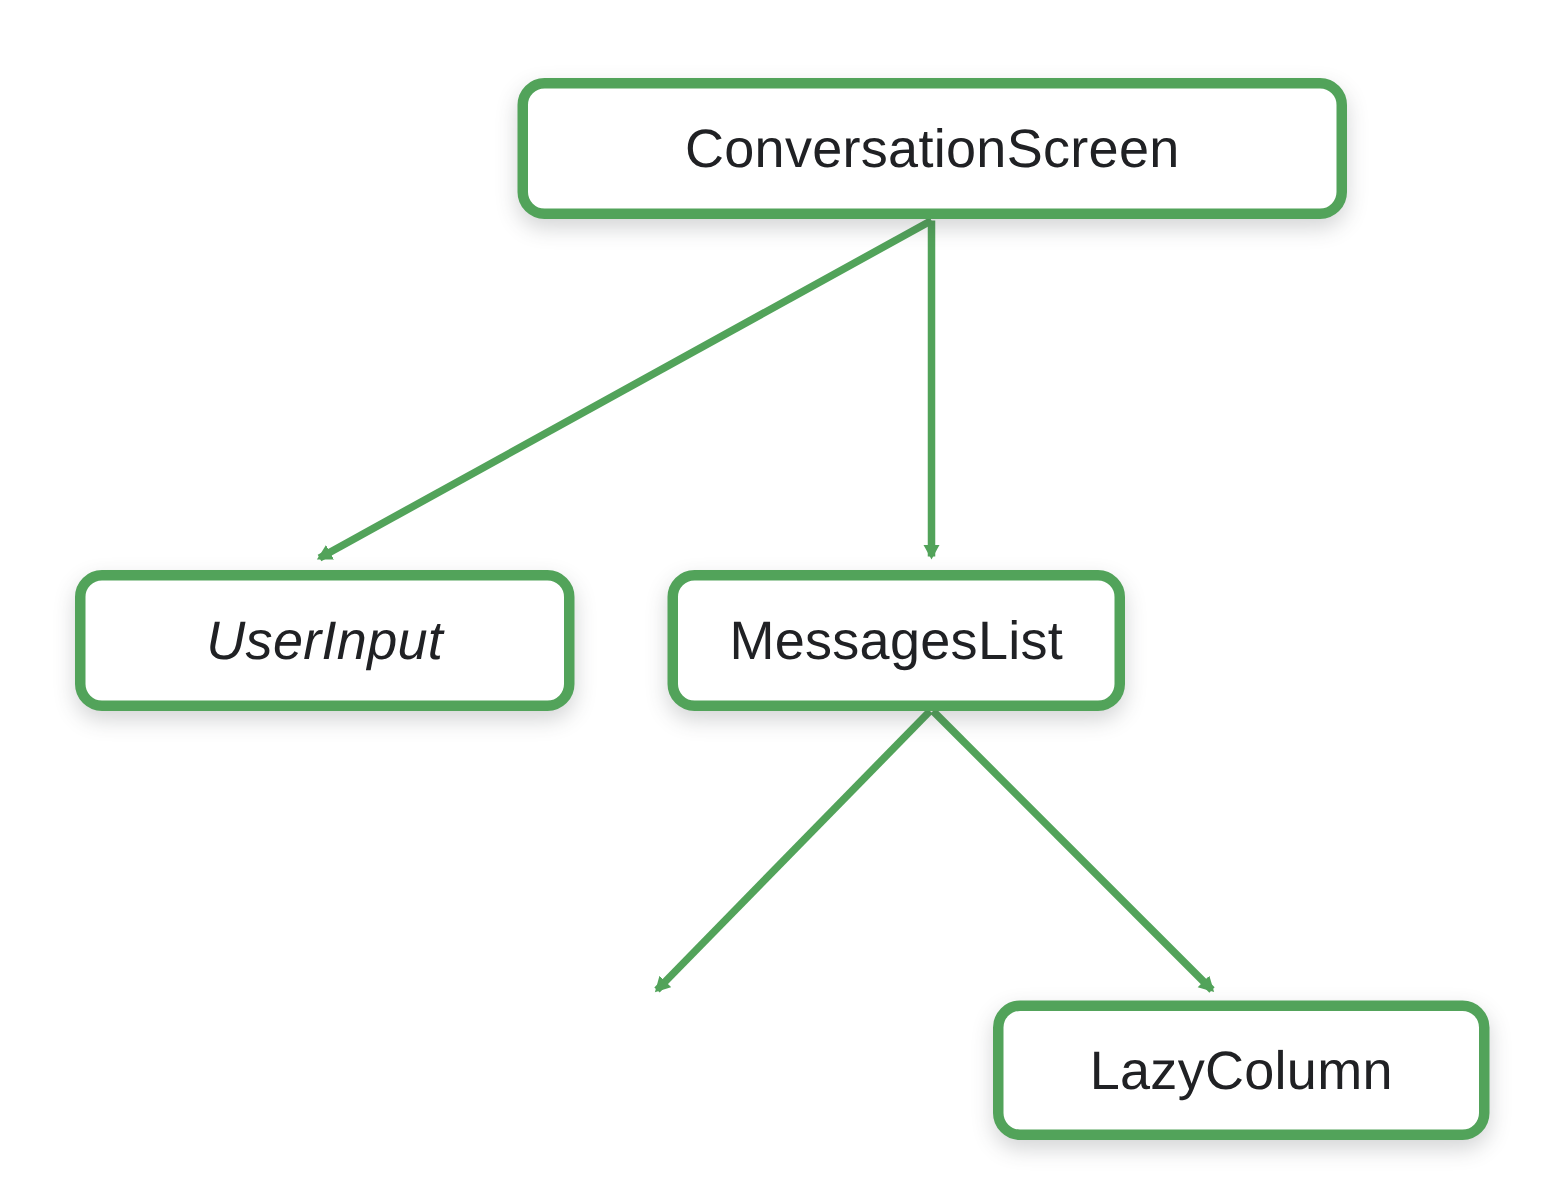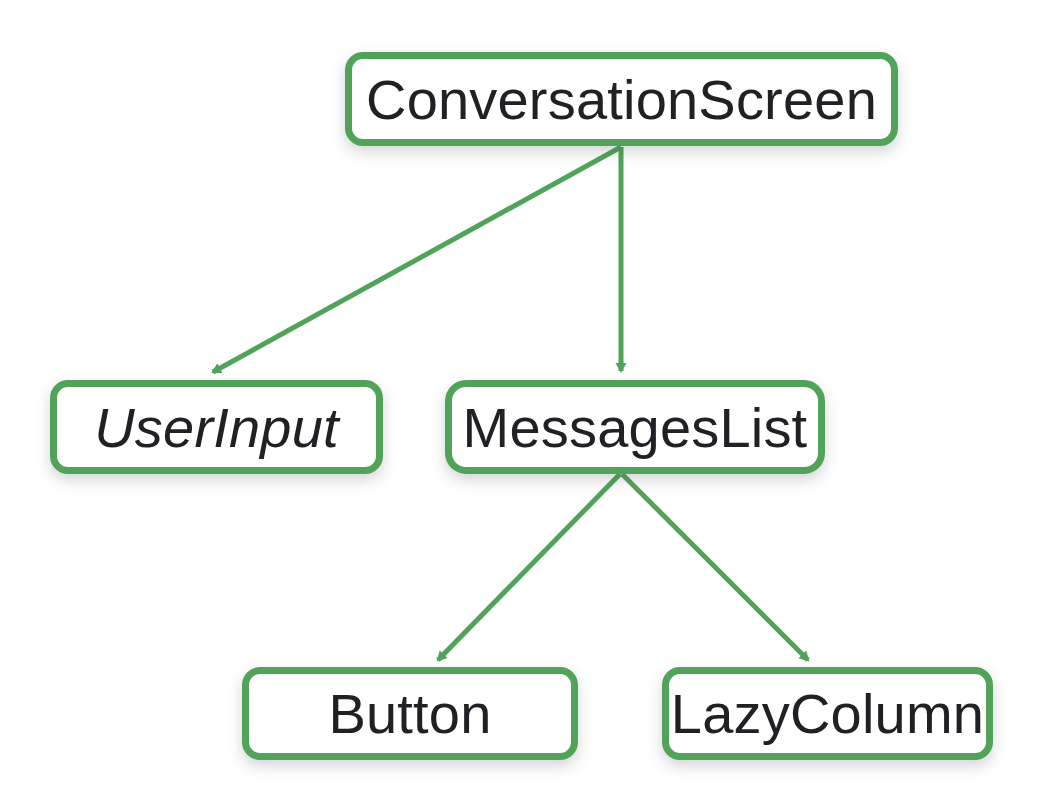--- a/index.html
+++ b/index.html
@@ -38,21 +38,21 @@
     background: #ffffff;
     border: 7px solid var(--accent);
     border-radius: 18px;
     box-shadow: 0 6px 14px rgba(60, 64, 67, 0.22);
     display: flex;
     align-items: center;
     justify-content: center;
   }
   .node-label {
     color: var(--text);
-    font-size: 56px;
+    font-size: 36px;
     font-weight: 400;
     letter-spacing: 0.2px;
     white-space: nowrap;
   }
 </style>
 </head>
 <body>
 
 <div class="canvas">
 
@@ -69,25 +69,22 @@
   </svg>
 
   <div class="node" style="left:345px; top:52px; width:553px; height:94px;">
     <span class="node-label">ConversationScreen</span>
   </div>
 
   <div class="node" style="left:50px; top:380px; width:333px; height:94px;font-style:italic;">
     <span class="node-label">UserInput</span>
   </div>
 
-  <div class="node" style="left:445px; top:380px; width:380px; height:94px;border-radius:21px;">
+  <div class="node" style="left:445px; top:380px; width:305px; height:94px;">
     <span class="node-label">MessagesList</span>
   </div>
 
-  <div class="node" style="left:242px; top:667px; width:336px; height:93px;">
-    <span class="node-label">Button</span>
-  </div>
 
   <div class="node" style="left:662px; top:667px; width:331px; height:93px;align-items:center;">
     <span class="node-label">LazyColumn</span>
   </div>
 
 </div>
 
 </body></html>

